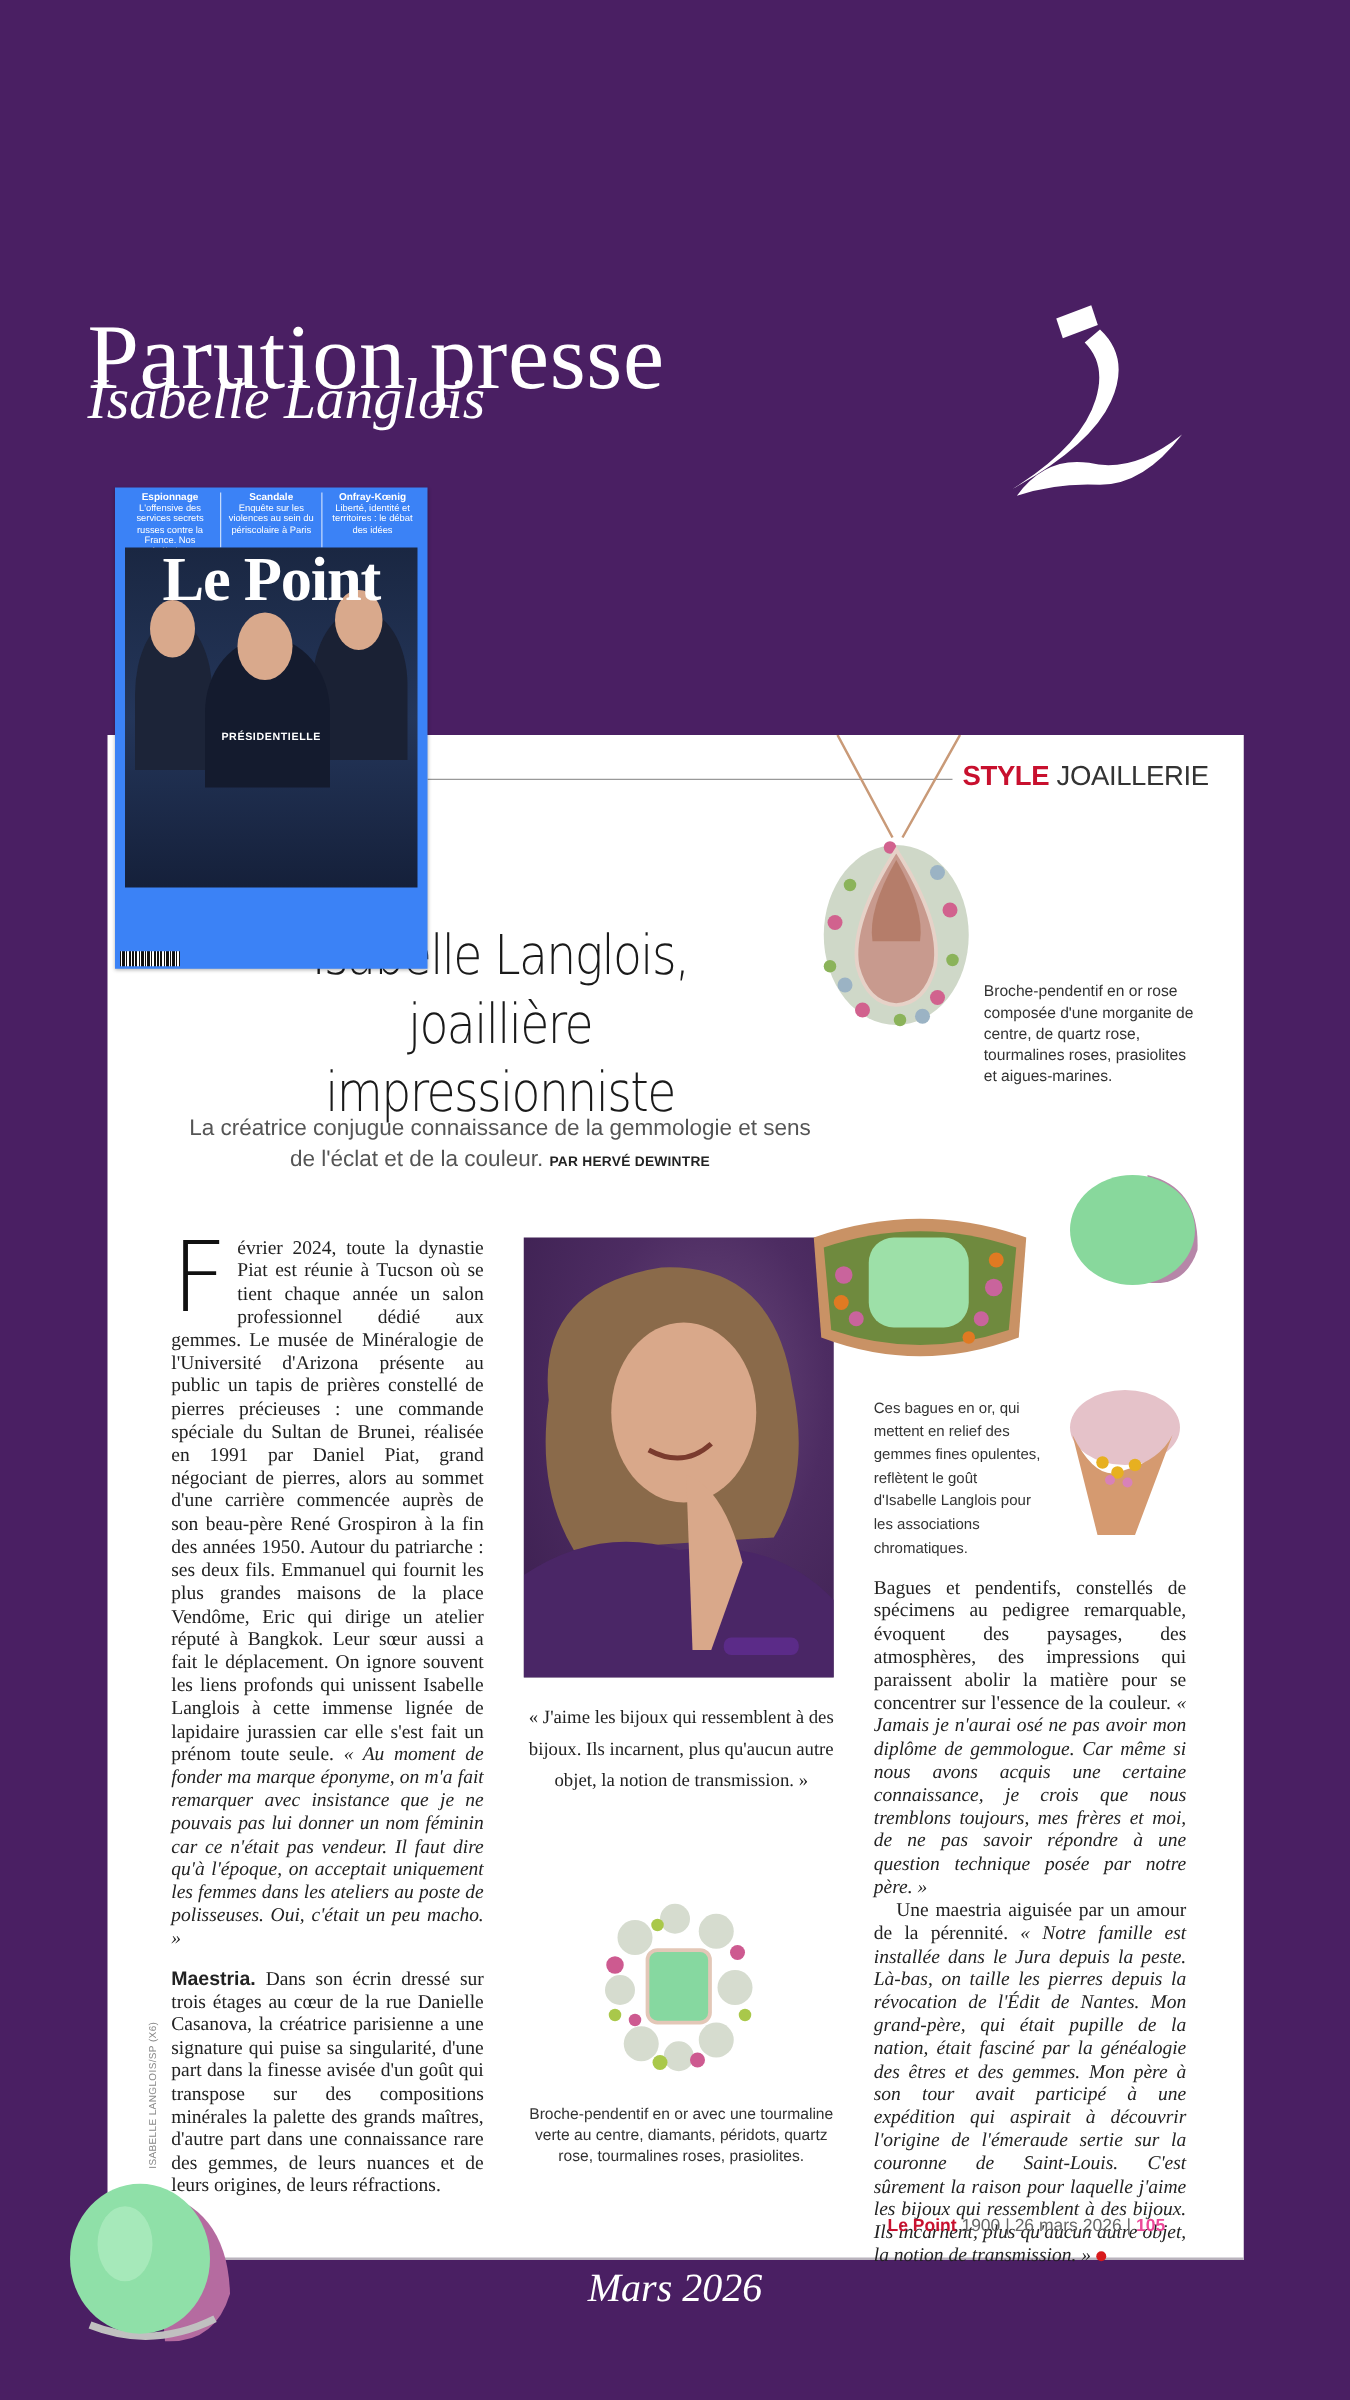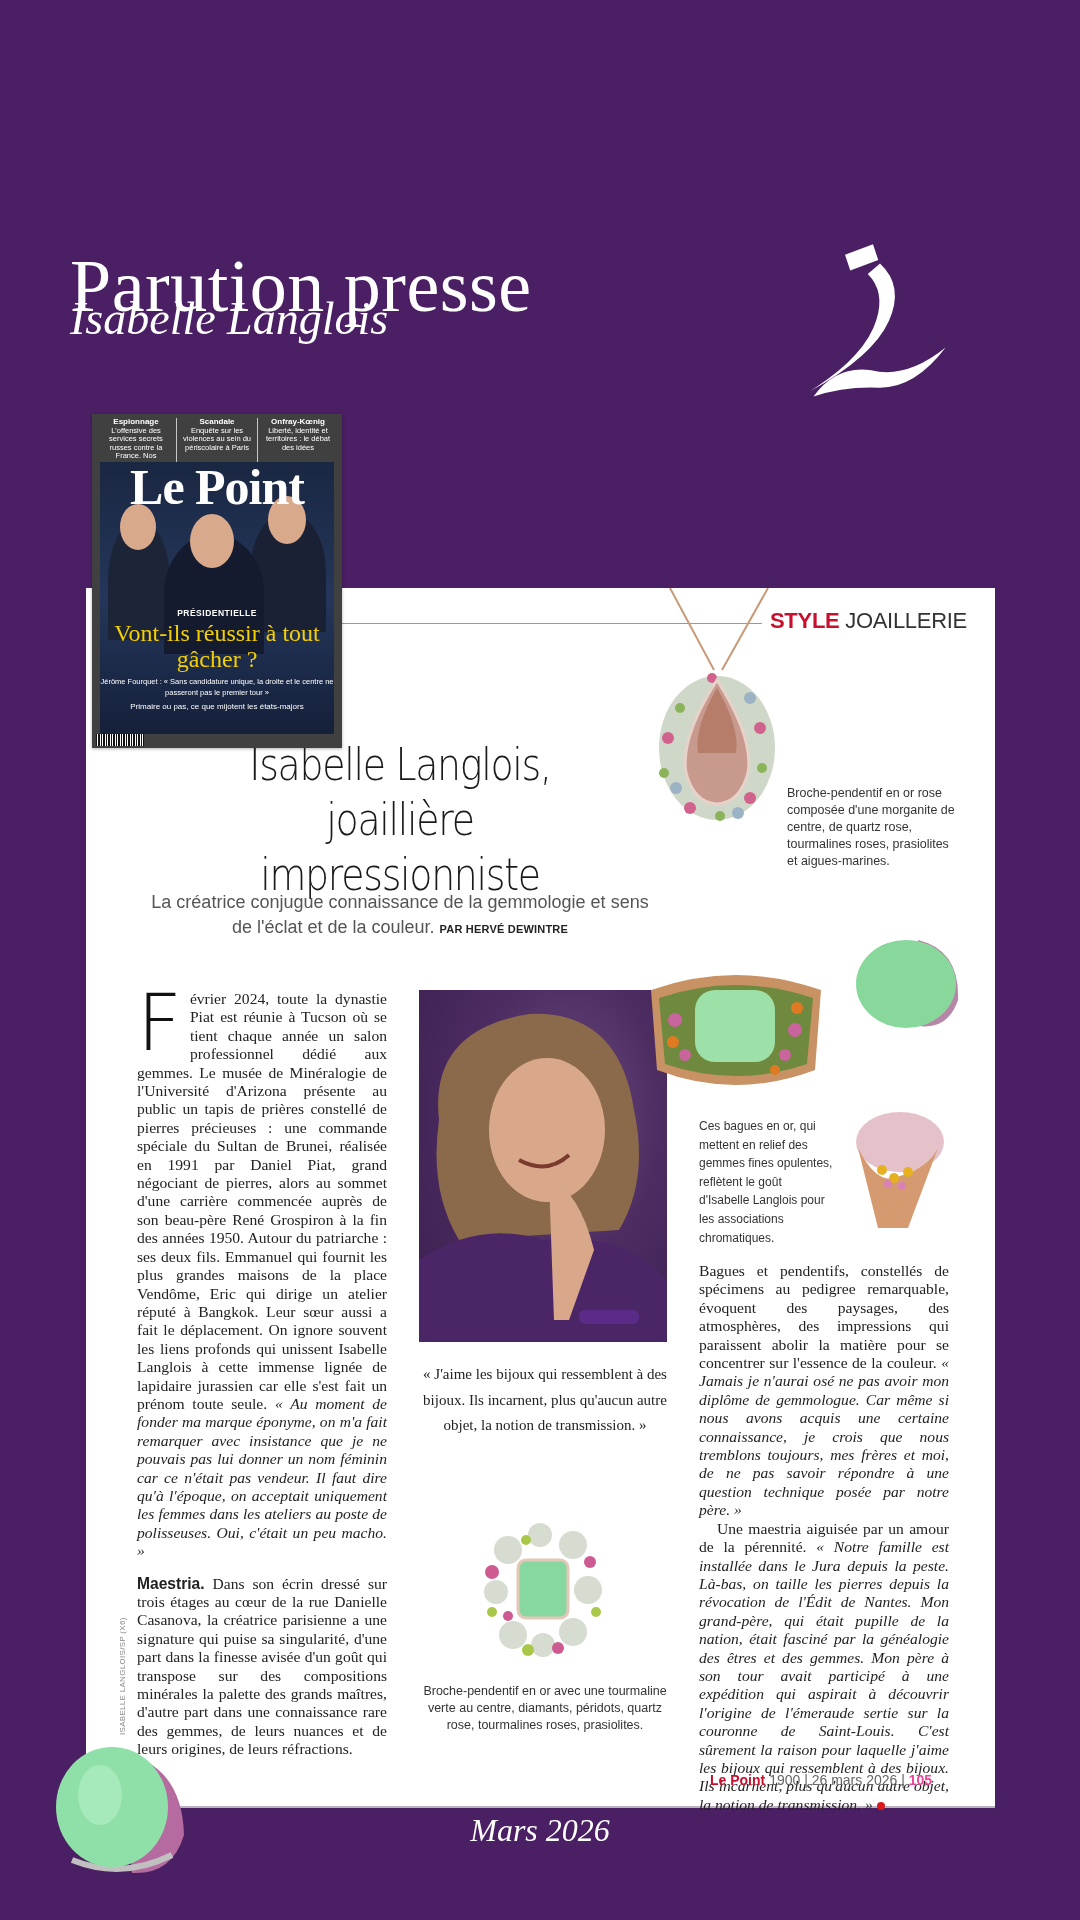--- a/index.html
+++ b/index.html
@@ -6,21 +6,21 @@
   html, body { width: 1080px; height: 1920px; overflow: hidden; }
   body { background: #4a1f63; position: relative; font-family: "DejaVu Serif", serif; color: #222; }
 
   .hdr-title { position: absolute; left: 70px; top: 218px; font-family: "Liberation Serif", serif; color: #fff; font-size: 74px; line-height: 80px; font-weight: normal; letter-spacing: 0.5px; margin-top: 28px; }
   .hdr-sub { position: absolute; left: 70px; top: 292px; font-family: "Liberation Serif", serif; font-style: italic; color: #fff; font-size: 46px; line-height: 54px; }
   .logo { position: absolute; left: 790px; top: 225px; width: 180px; height: 175px; }
 
   .panel { position: absolute; left: 86px; top: 588px; width: 909px; height: 1220px; background: #fff; border-bottom: 2px solid #b9b3bd; }
 
   
-  .cover { position: absolute; left: 92px; top: 414px; width: 250px; height: 334px; background: #404040; z-index: 5; box-shadow: 0 1px 3px rgba(0,0,0,.3); }
+  .cover { position: absolute; left: 92px; top: 390px; width: 250px; height: 385px; background: #3b82f6; z-index: 5; box-shadow: 0 1px 3px rgba(0,0,0,.3); }
   .cover-teasers { display: flex; height: 48px; padding: 4px 4px 0; }
   .cover-teaser { flex: 1; text-align: center; color: #fff; font-family: "Liberation Sans", sans-serif; font-size: 7.5px; line-height: 8.5px; border-right: 1px solid rgba(255,255,255,.7); padding: 0 2px; }
   .cover-teaser:last-child { border-right: none; }
   .cover-teaser b { display: block; font-size: 8px; }
   .cover-main { position: absolute; left: 8px; top: 48px; width: 234px; height: 272px; background: linear-gradient(180deg, #1a2742 0%, #24365a 50%, #15203a 100%); overflow: hidden; }
   .cover-mast { position: absolute; top: 0; width: 100%; text-align: center; font-family: "Liberation Serif", serif; font-weight: bold; color: #fff; font-size: 50px; line-height: 50px; letter-spacing: -1px; }
   .cover-person { position: absolute; border-radius: 50% 50% 0 0; }
   .cover-face { position: absolute; border-radius: 50%; background: #d9a98c; }
   .cover-kicker { position: absolute; top: 146px; width: 100%; text-align: center; color: #fff; font-family: "Liberation Sans", sans-serif; font-weight: bold; font-size: 8.5px; letter-spacing: .5px; }
   .cover-headline { position: absolute; top: 158px; width: 100%; text-align: center; color: #f5d000; font-family: "Liberation Serif", serif; font-size: 24px; line-height: 26px; }
@@ -78,25 +78,20 @@
   </div>
   <div class="cover-main">
     <div class="cover-person" style="left:8px;top:58px;width:62px;height:120px;background:#1c2438;"></div>
     <div class="cover-face" style="left:20px;top:42px;width:36px;height:46px;"></div>
     <div class="cover-person" style="left:150px;top:50px;width:76px;height:120px;background:#1a2134;"></div>
     <div class="cover-face" style="left:168px;top:34px;width:38px;height:48px;"></div>
     <div class="cover-person" style="left:64px;top:72px;width:100px;height:120px;background:#141b2e;"></div>
     <div class="cover-face" style="left:90px;top:52px;width:44px;height:54px;"></div>
     <div class="cover-mast">Le Point</div>
     <div class="cover-kicker">PRÉSIDENTIELLE</div>
-    <div class="cover-headline">Vont-ils réussir à tout gâcher ?</div>
-    <div class="cover-deck">
-      <div>Jérôme Fourquet : « Sans candidature unique, la droite et le centre ne passeront pas le premier tour »</div>
-      <div style="margin-top:3px;font-size:8px;">Primaire ou pas, ce que mijotent les états-majors</div>
-    </div>
   </div>
   <div class="cover-barcode"></div>
 </div>
 
 <div class="rule"></div>
 <div class="section"><b>STYLE</b> <span>JOAILLERIE</span></div>
 
 <svg class="jewel" style="left:650px;top:588px;width:135px;height:250px;" viewBox="0 0 135 250">
   <path d="M20 0 L64 82 M118 0 L72 82" stroke="#c99a78" stroke-width="2" fill="none"></path>
   <ellipse cx="67" cy="160" rx="58" ry="72" fill="#cfd8c8"></ellipse>

